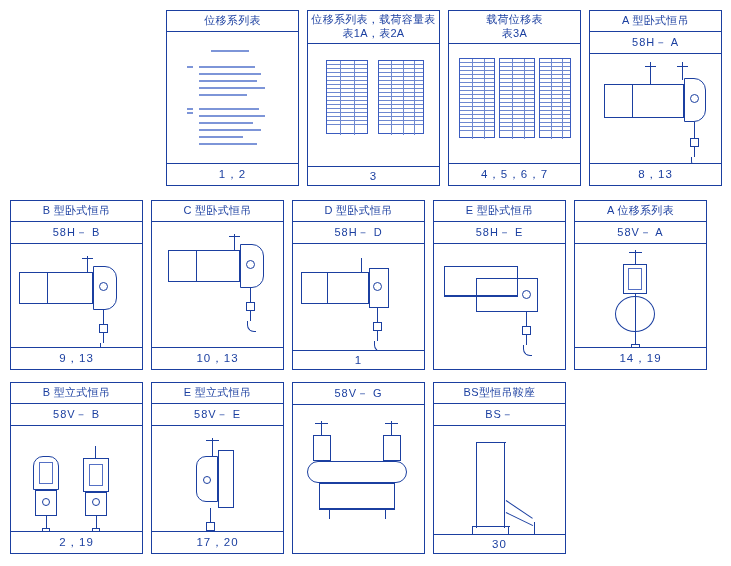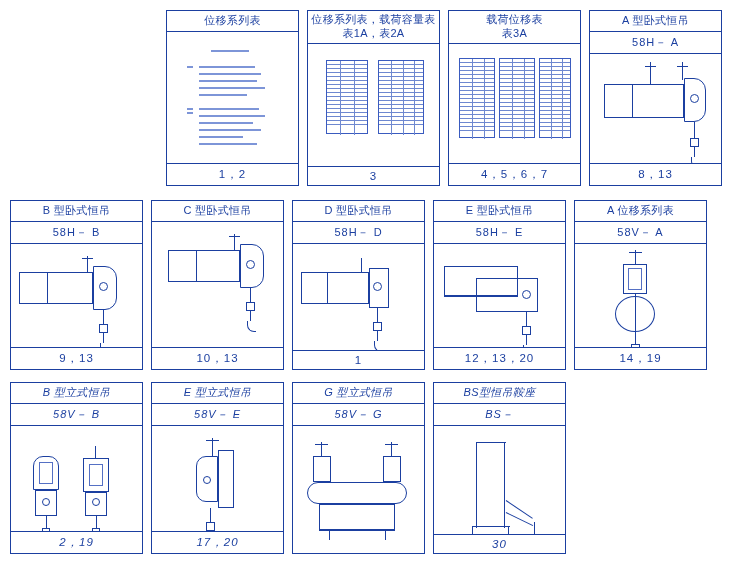--- a/index.html
+++ b/index.html
@@ -22,21 +22,21 @@
     background:#fff;
     box-sizing:border-box;
     margin-right:8px;
     display:flex;
     flex-direction:column;
   }
   .card:last-child{margin-right:0;}
 
   .c-r1{width:133px;height:176px;}
   .c-r2{width:133px;height:170px;}
-  .c-r3{width:133px;height:172px;font-style:italic;}
+  .c-r3{width:133px;height:172px;}
 
   .hdr{
     border-bottom:1.4px solid #1b3fa0;
     text-align:center;
     font-size:11px;
     line-height:1.25;
     padding:3px 1px 3px 1px;
     letter-spacing:0.3px;
     white-space:nowrap;
   }
@@ -323,21 +323,20 @@
         <div class="box" style="left:10px;top:22px;width:74px;height:30px;"></div>
         <div class="ln" style="left:10px;top:52px;width:74px;height:1.2px;"></div>
         <div class="box" style="left:42px;top:34px;width:62px;height:34px;"></div>
         <div class="ln" style="left:42px;top:34px;width:62px;height:1px;"></div>
         <div class="circ" style="left:88px;top:46px;width:9px;height:9px;"></div>
         <div class="chain" style="left:92px;top:68px;height:14px;"></div>
         <div class="box" style="left:88px;top:82px;width:9px;height:9px;"></div>
         <div class="chain" style="left:92px;top:91px;height:10px;"></div>
         <div class="hook" style="left:89px;top:101px;"></div>
       </div>
-      <div class="foot">12，13，20</div>
     </div>
 
     <div class="card c-r2">
       <div class="hdr">A 位移系列表</div>
       <div class="sub">58V－ A</div>
       <div class="body">
         <div class="ln" style="left:60px;top:6px;width:1px;height:14px;"></div>
         <div class="ln" style="left:54px;top:8px;width:13px;height:1px;"></div>
         <div class="box" style="left:48px;top:20px;width:24px;height:30px;"></div>
         <div class="boxthin" style="left:53px;top:24px;width:14px;height:22px;"></div>
@@ -388,21 +387,20 @@
         <div class="circ" style="left:51px;top:50px;width:8px;height:8px;"></div>
         <div class="chain" style="left:58px;top:82px;height:14px;"></div>
         <div class="box" style="left:54px;top:96px;width:9px;height:9px;"></div>
         <div class="chain" style="left:58px;top:105px;height:10px;"></div>
 
       </div>
       <div class="foot">17，20</div>
     </div>
 
     <div class="card c-r3">
-      <div class="hdr">G 型立式恒吊</div>
       <div class="sub">58V－ G</div>
       <div class="body">
         <div class="ln" style="left:28px;top:16px;width:1px;height:14px;"></div>
         <div class="ln" style="left:22px;top:18px;width:13px;height:1px;"></div>
         <div class="box" style="left:20px;top:30px;width:18px;height:26px;"></div>
         <div class="ln" style="left:98px;top:16px;width:1px;height:14px;"></div>
         <div class="ln" style="left:92px;top:18px;width:13px;height:1px;"></div>
         <div class="box" style="left:90px;top:30px;width:18px;height:26px;"></div>
 
         <div class="box" style="left:14px;top:56px;width:100px;height:22px;border-radius:12px;"></div>

